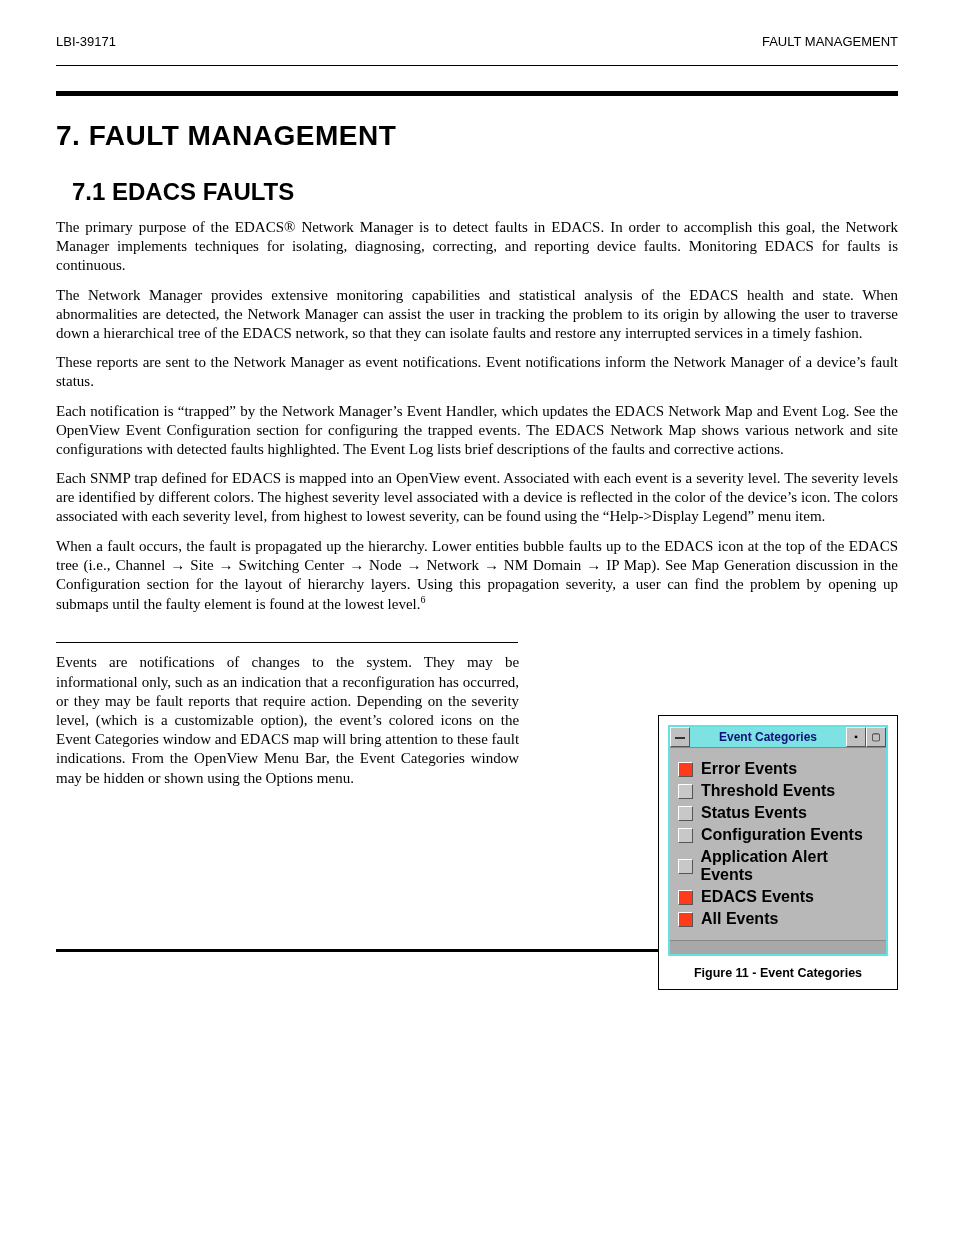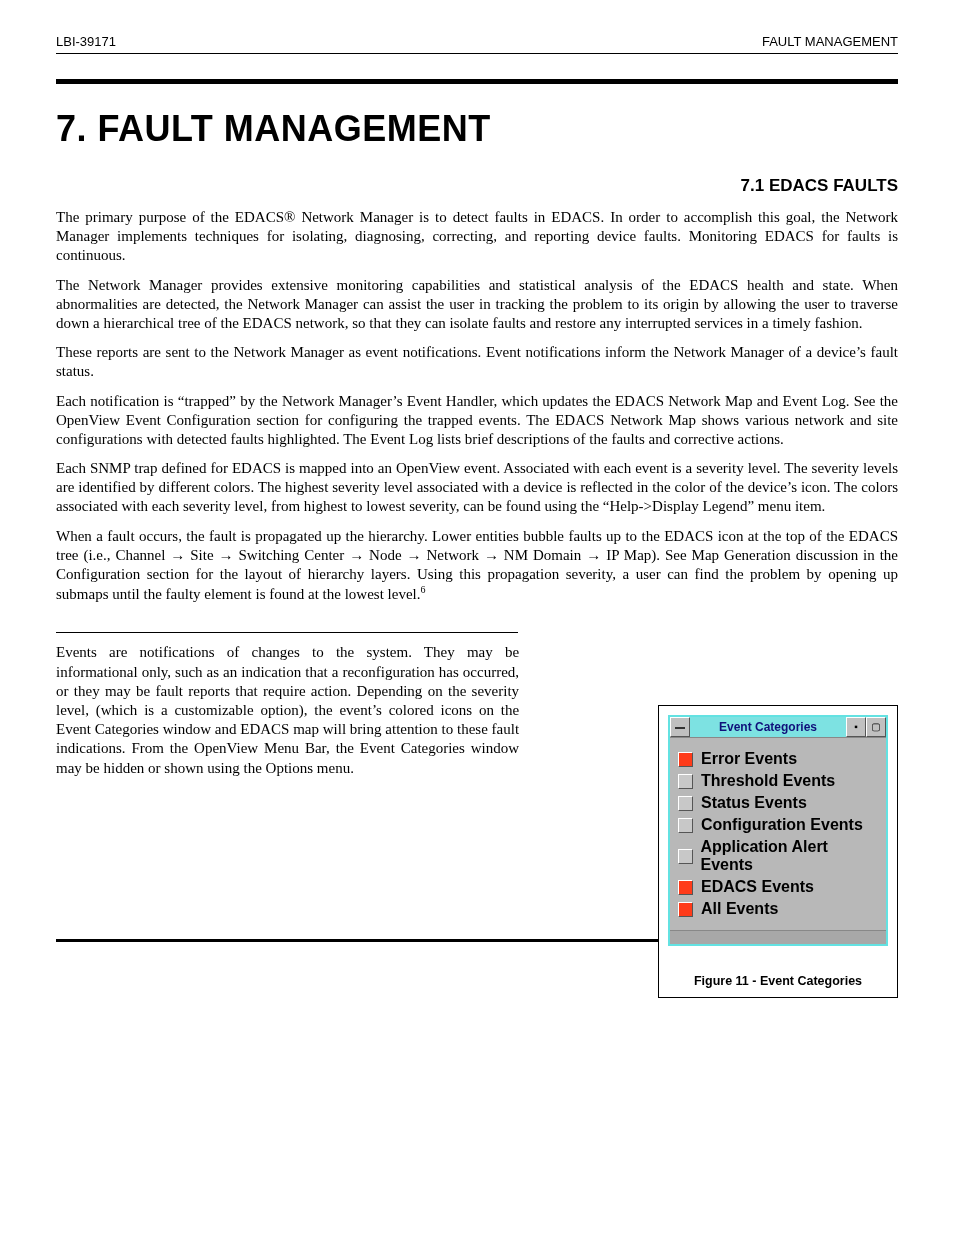--- a/index.html
+++ b/index.html
@@ -1,23 +1,23 @@
 <!DOCTYPE html>
 <html><head>
 <meta charset="utf-8">
 <style>
   * { box-sizing: border-box; margin: 0; padding: 0; }
   body { background: #fff; font-family: "Times New Roman", Times, serif; color: #000; width: 954px; margin: 0 auto; padding: 0; }
   .page { padding: 34px 56px 30px 56px; position: relative; }
-  .hdr-row { display: flex; justify-content: space-between; font-family: Arial, Helvetica, sans-serif; font-size: 13px; margin-bottom: 4px; }
+  .hdr-row { display: flex; justify-content: space-between; font-family: Arial, Helvetica, sans-serif; font-size: 13px; margin-bottom: 16px; }
   .hr-thin { border: 0; border-top: 1px solid #000; margin: 0 0 25px 0; }
   .hr-thick { border: 0; border-top: 5px solid #000; margin: 0 0 24px 0; }
   .hr-thick2 { border: 0; border-top: 3px solid #000; margin: 36px 0 10px 0; }
-  h1.title { font-family: Arial, Helvetica, sans-serif; font-weight: bold; font-size: 36px; letter-spacing: .5px; margin-bottom: 16px; }
-  h2.sect { font-family: Arial, Helvetica, sans-serif; font-weight: bold; font-size: 17px; margin: 26px 0 12px 16px; text-align: right; }
+  h1.title { font-family: Arial, Helvetica, sans-serif; font-weight: bold; font-size: 28px; letter-spacing: .5px; margin-bottom: 16px; }
+  h2.sect { font-family: Arial, Helvetica, sans-serif; font-weight: bold; font-size: 24px; margin: 26px 0 12px 16px; }
   p.body { font-size: 15px; line-height: 1.28; margin: 10px 0; text-align: justify; }
   .section-wrap { position: relative; }
   .footnote-rule { width: 462px; border: 0; border-top: 1px solid #000; margin: 28px 0 6px 0; }
   .footnote { font-size: 12.5px; line-height: 1.25; }
   .foot-row { display: flex; justify-content: space-between; font-family: Arial, Helvetica, sans-serif; font-size: 16px; margin-top: 6px; }
   sup { font-size: 10px; vertical-align: super; }
 
   
   .evcat-frame {
     position: absolute; right: 0; top: 62px;
@@ -129,21 +129,21 @@
                 <span class="evcat-swatch on"></span>
                 <span>EDACS Events</span>
               </div>
               <div class="evcat-item">
                 <span class="evcat-swatch on"></span>
                 <span>All Events</span>
               </div>
             </div>
         <div class="evcat-footer"></div>
       </div>
-      <p style="text-align:center;font-family:Arial,Helvetica,sans-serif;font-weight:bold;font-size:12.5px;margin-top:28px;">Figure 11 - Event Categories</p>
+      <p style="text-align:center;font-family:Arial,Helvetica,sans-serif;font-weight:bold;font-size:12.5px;margin-top:10px;">Figure 11 - Event Categories</p>
     </div>
   </div>
 </div>
 
 <hr class="hr-thick2">
 <div class="foot-row">
   <span></span>
   <span>35</span>
 </div>
 

